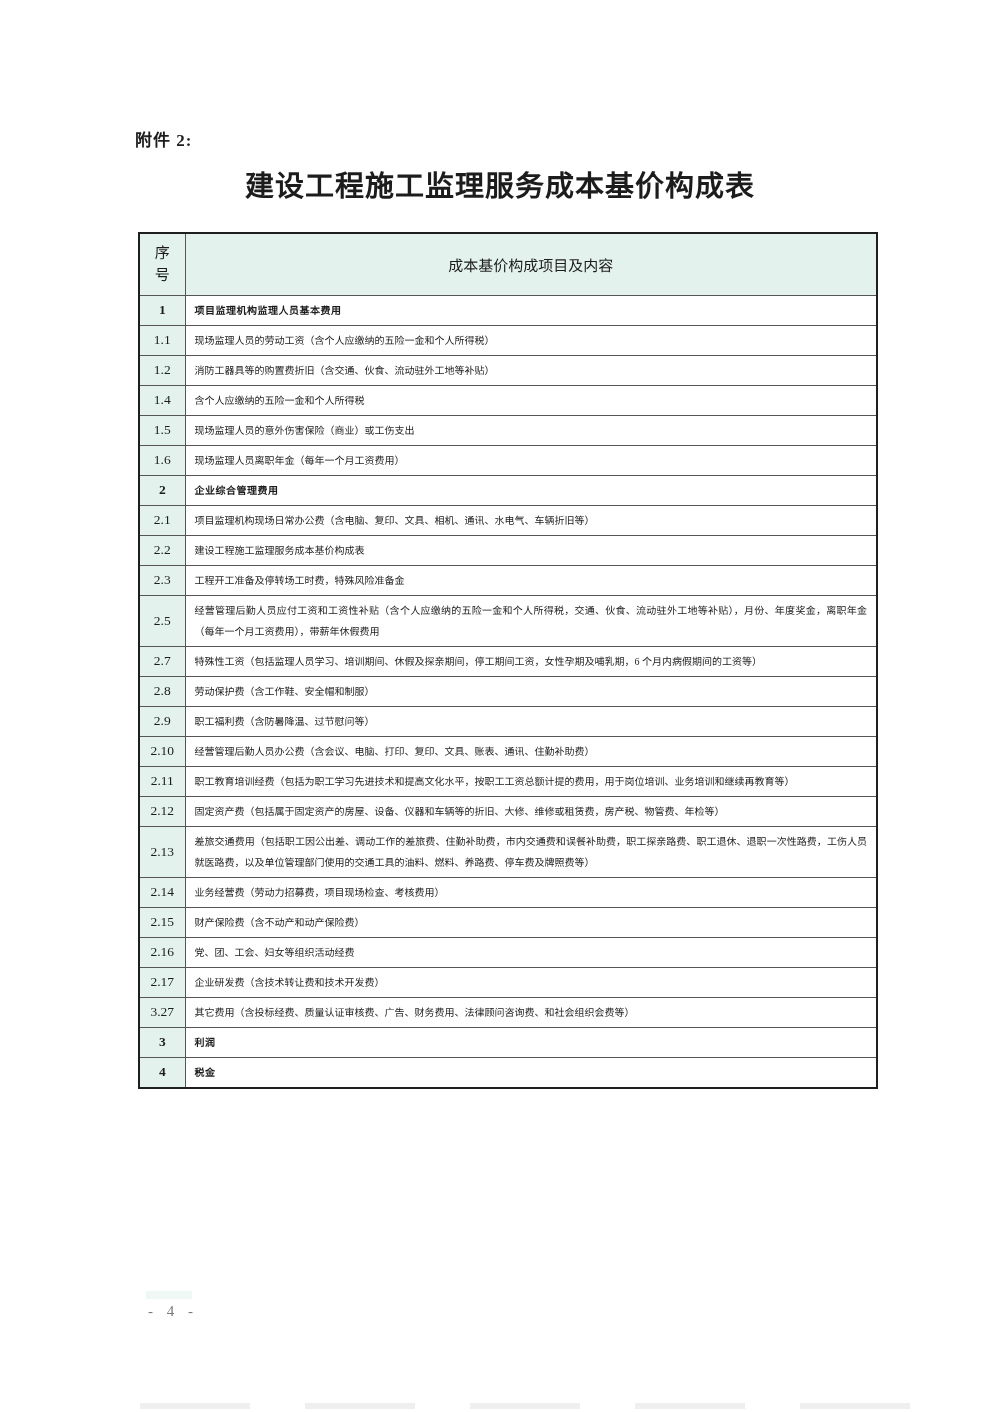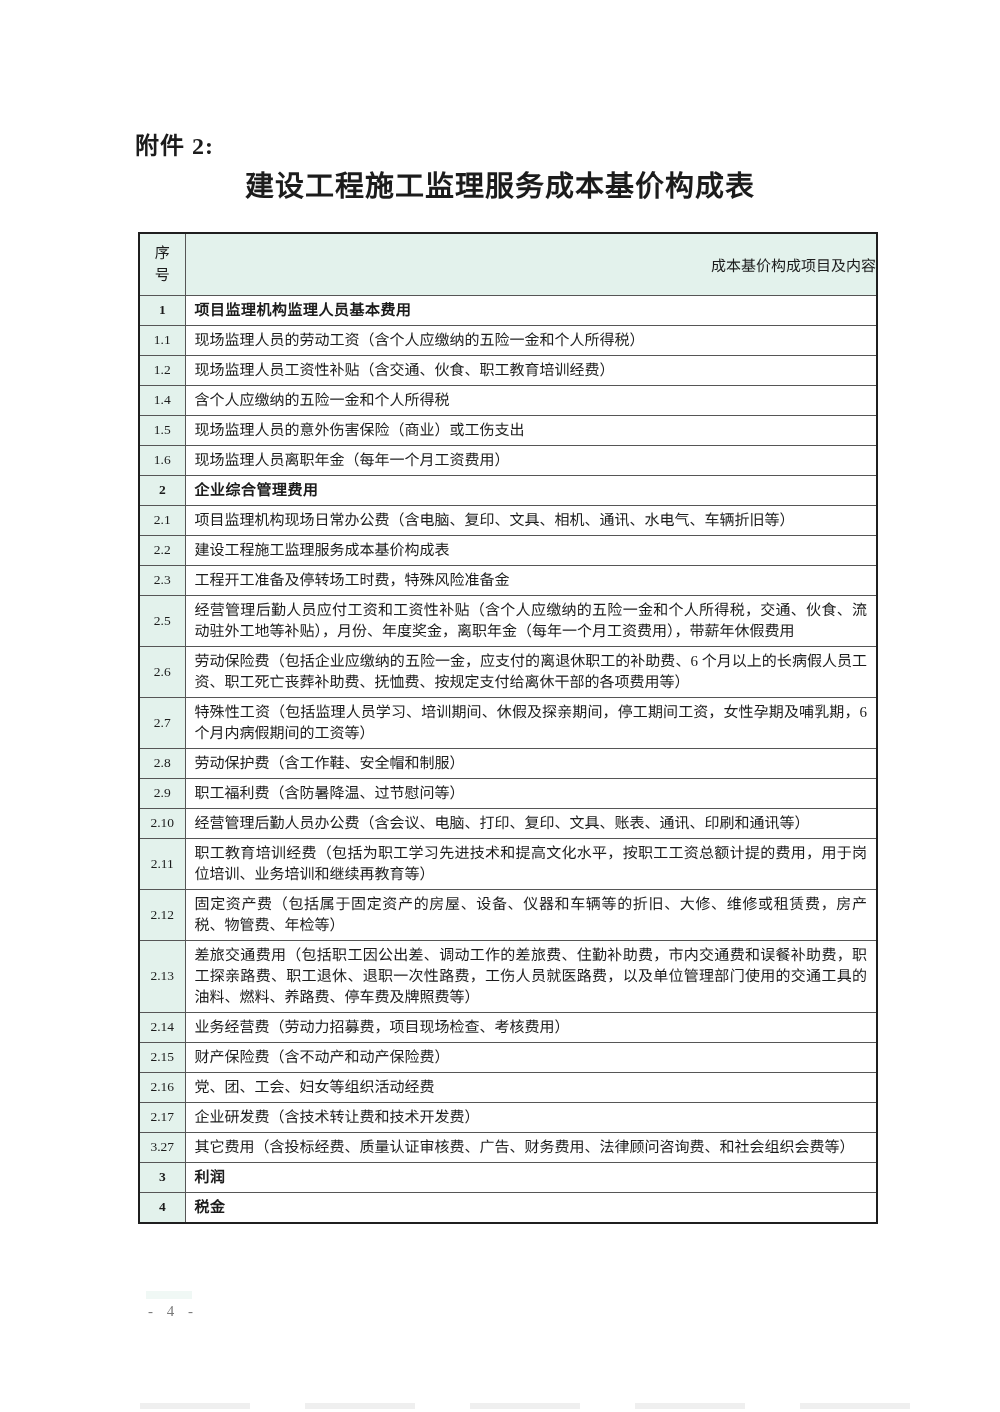--- a/index.html
+++ b/index.html
@@ -19,21 +19,21 @@
     width:1000px;
     height:1412px;
     margin:0 auto;
     background:#ffffff;
     overflow:hidden;
   }
   .attachment-label{
     position:absolute;
     left:135px;
     top:126px;
-    font-size:24px;
+    font-size:17px;
     font-weight:700;
     letter-spacing:1px;
   }
   .doc-title{
     position:absolute;
     left:130px;
     top:162px;
     width:740px;
     text-align:center;
     font-size:29px;
@@ -61,31 +61,31 @@
     font-weight:400;
     font-size:15px;
   }
   th.h-num{
     height:62px;
     text-align:center;
     white-space:pre-line;
     line-height:22px;
     border-right:2px solid var(--border-dark);
   }
-  th.h-content{text-align:right;}
+  th.h-content{text-align:center;}
   td.num{
     background:var(--tint);
     text-align:center;
     font-size:13.5px;
     border-right:2px solid var(--border-dark);
     padding:4px 2px;
   }
   td.content{
     background:#ffffff;
-    font-size:15px;
+    font-size:10px;
     line-height:21px;
     padding:4px 9px 4px 9px;
     text-align:justify;
   }
   tr.section td.content{
     font-weight:700;
     letter-spacing:0.5px;
   }
   tr.section td.num{font-weight:700;}
   .page-number{
@@ -143,21 +143,21 @@
         <tr class="section">
           <td class="num">1</td>
           <td class="content">项目监理机构监理人员基本费用</td>
         </tr>
         <tr>
           <td class="num">1.1</td>
           <td class="content">现场监理人员的劳动工资（含个人应缴纳的五险一金和个人所得税）</td>
         </tr>
         <tr>
           <td class="num">1.2</td>
-          <td class="content">现场监理人员工资性补贴（含交通、伙食、职工教育培训经费）</td>
+          <td class="content">消防工器具等的购置费折旧（含交通、伙食、流动驻外工地等补贴）</td>
         </tr>
         <tr>
           <td class="num">1.4</td>
           <td class="content">含个人应缴纳的五险一金和个人所得税</td>
         </tr>
         <tr>
           <td class="num">1.5</td>
           <td class="content">现场监理人员的意外伤害保险（商业）或工伤支出</td>
         </tr>
         <tr>
@@ -178,38 +178,34 @@
         </tr>
         <tr>
           <td class="num">2.3</td>
           <td class="content">工程开工准备及停转场工时费，特殊风险准备金</td>
         </tr>
         <tr>
           <td class="num">2.5</td>
           <td class="content">经营管理后勤人员应付工资和工资性补贴（含个人应缴纳的五险一金和个人所得税，交通、伙食、流动驻外工地等补贴），月份、年度奖金，离职年金（每年一个月工资费用），带薪年休假费用</td>
         </tr>
         <tr>
-          <td class="num">2.6</td>
-          <td class="content">劳动保险费（包括企业应缴纳的五险一金，应支付的离退休职工的补助费、6 个月以上的长病假人员工资、职工死亡丧葬补助费、抚恤费、按规定支付给离休干部的各项费用等）</td>
-        </tr>
-        <tr>
           <td class="num">2.7</td>
           <td class="content">特殊性工资（包括监理人员学习、培训期间、休假及探亲期间，停工期间工资，女性孕期及哺乳期，6 个月内病假期间的工资等）</td>
         </tr>
         <tr>
           <td class="num">2.8</td>
           <td class="content">劳动保护费（含工作鞋、安全帽和制服）</td>
         </tr>
         <tr>
           <td class="num">2.9</td>
           <td class="content">职工福利费（含防暑降温、过节慰问等）</td>
         </tr>
         <tr>
           <td class="num">2.10</td>
-          <td class="content">经营管理后勤人员办公费（含会议、电脑、打印、复印、文具、账表、通讯、印刷和通讯等）</td>
+          <td class="content">经营管理后勤人员办公费（含会议、电脑、打印、复印、文具、账表、通讯、住勤补助费）</td>
         </tr>
         <tr>
           <td class="num">2.11</td>
           <td class="content">职工教育培训经费（包括为职工学习先进技术和提高文化水平，按职工工资总额计提的费用，用于岗位培训、业务培训和继续再教育等）</td>
         </tr>
         <tr>
           <td class="num">2.12</td>
           <td class="content">固定资产费（包括属于固定资产的房屋、设备、仪器和车辆等的折旧、大修、维修或租赁费，房产税、物管费、年检等）</td>
         </tr>
         <tr>

